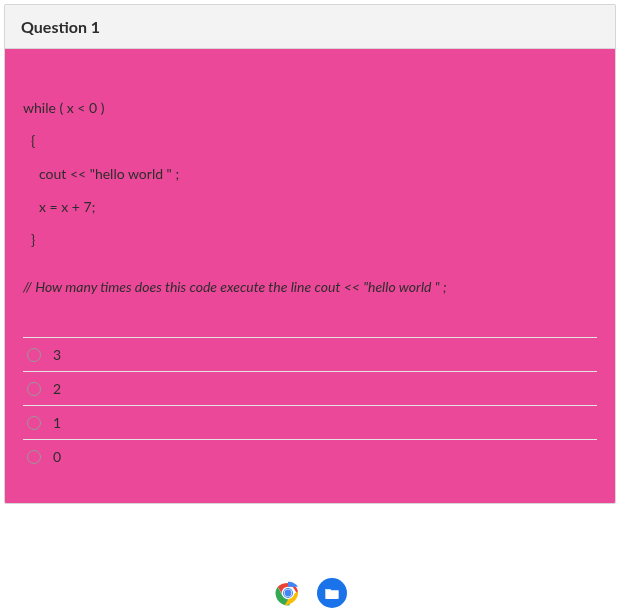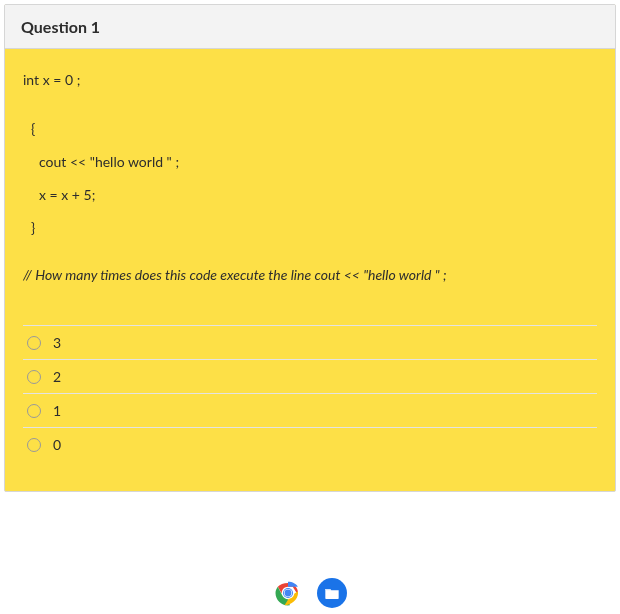--- a/index.html
+++ b/index.html
@@ -12,21 +12,21 @@
       background: #ffffff;
       width: 620px;
       height: 614px;
       overflow: hidden;
       position: relative;
     }
     .card {
       margin: 4px 4px 0 4px;
       border: 1px solid #d6d6d6;
       border-radius: 2px;
-      background: #fde047;
+      background: #ec4899;
     }
     .card-header {
       background: #f3f3f3;
       border-bottom: 1px solid #d6d6d6;
       padding: 12px 16px;
     }
     .card-header-title {
       font-weight: 700;
       font-size: 16px;
       color: #2d2d2d;
@@ -131,26 +131,26 @@
   </style>
 </head>
 <body>
 
 <div class="card">
   <div class="card-header">
     <div class="card-header-title">Question 1</div>
   </div>
   <div class="card-body">
 
-    <div class="code-line">int x = 0 ;</div>
 
     <div class="code-block">
+      <div class="code-line">while ( x &lt;  0 )</div>
       <div class="code-line code-indent-1">{</div>
       <div class="code-line code-indent-2">cout &lt;&lt; "hello world " ;</div>
-      <div class="code-line code-indent-2">x = x + 5;</div>
+      <div class="code-line code-indent-2">x = x + 7;</div>
       <div class="code-line code-indent-1">}</div>
     </div>
 
     <div class="comment-line">// How many times does this code execute the line cout &lt;&lt; "hello world " ;</div>
 
     <div class="options">
       <label class="option-row">
         <input type="radio" name="answer" class="radio" style="">
         <span class="option-label">3</span>
       </label>

